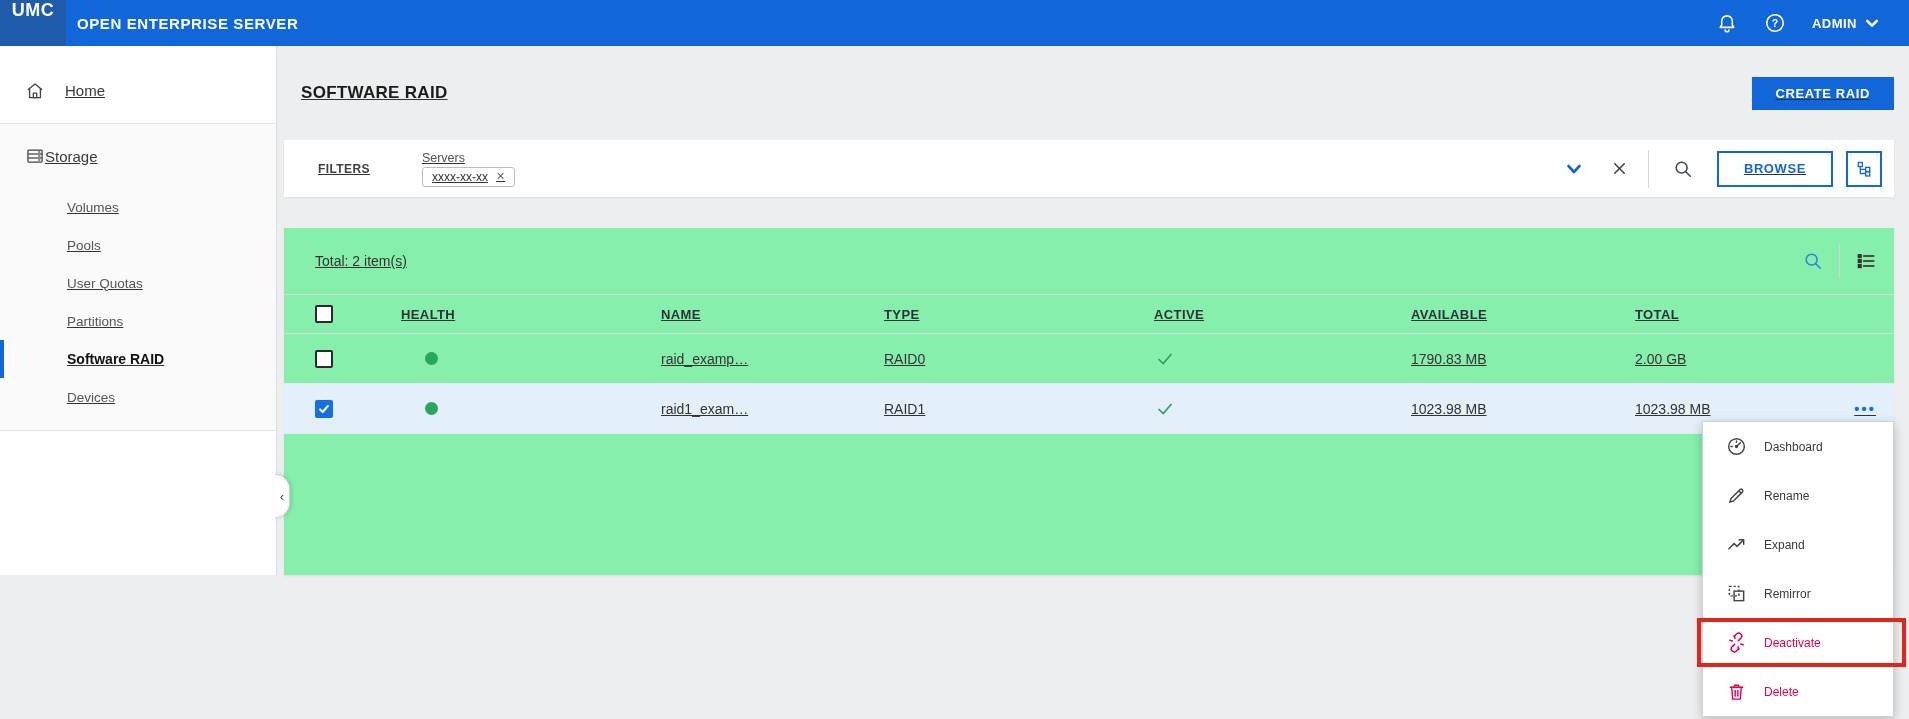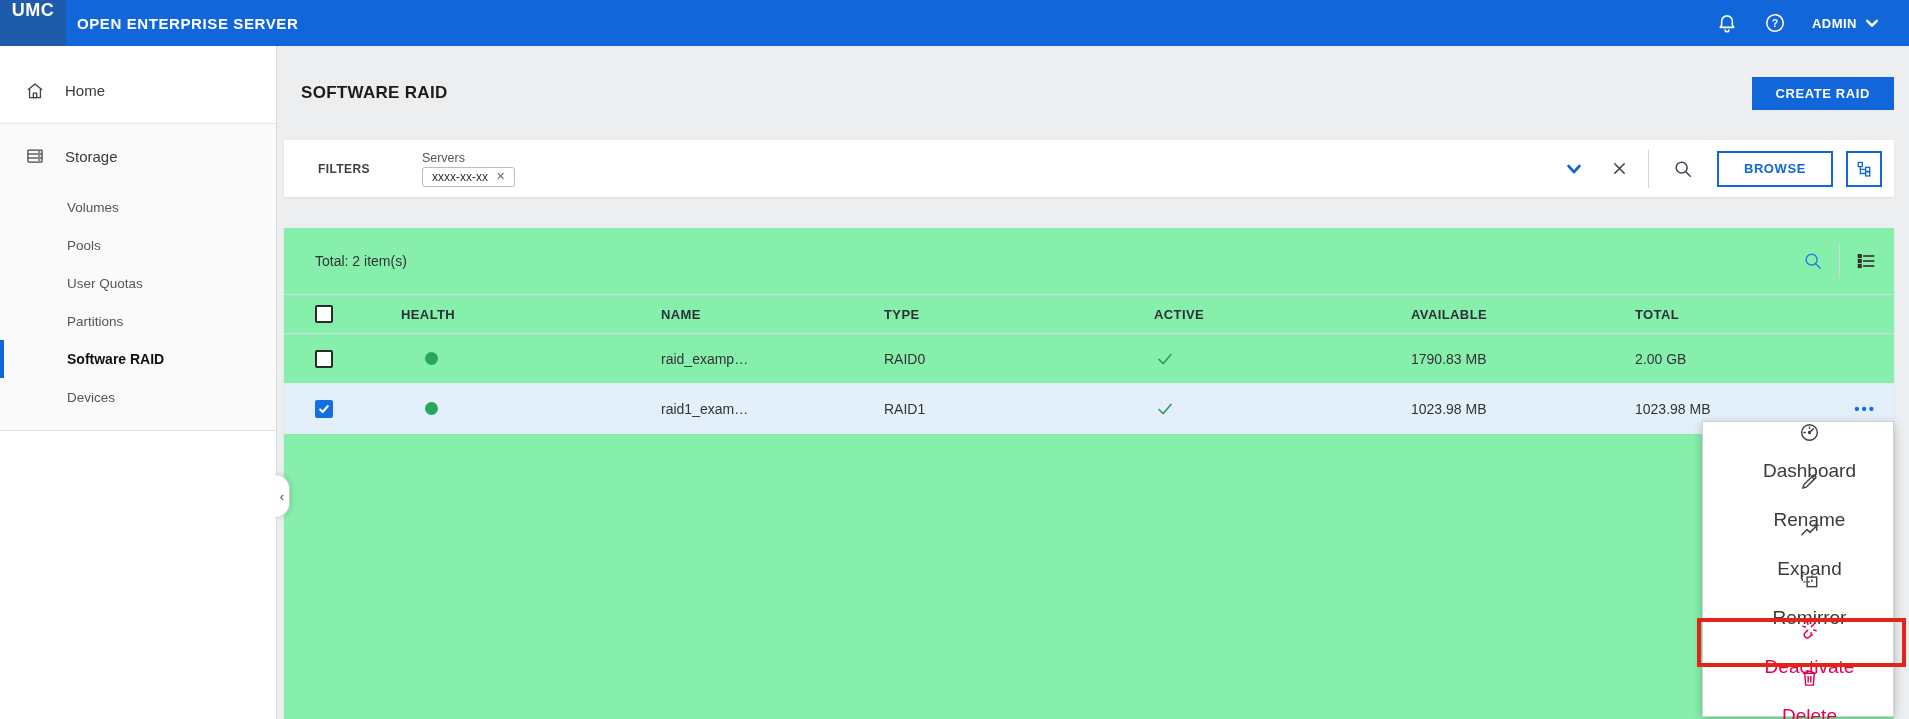--- a/index.html
+++ b/index.html
@@ -11,26 +11,26 @@
   .topbar{height:46px;background:#1167d9;display:flex;align-items:center;}
   .logo-block{width:66px;height:46px;background:#1e5cab;display:flex;align-items:flex-start;justify-content:center;
               color:#fff;font-weight:bold;font-size:18px;letter-spacing:.5px;cursor:pointer;}
   .top-title{color:#fff;font-weight:bold;font-size:15px;letter-spacing:.6px;margin-left:11px;}
   .top-right{margin-left:auto;display:flex;align-items:center;gap:26px;padding-right:30px;}
   .top-icon{width:22px;height:22px;cursor:pointer;}
   .admin{display:flex;align-items:center;gap:8px;color:#fff;font-weight:bold;font-size:13px;
          letter-spacing:.5px;cursor:pointer;}
 
   
-  .shell{display:flex;height:673px;}
+  .shell{display:flex;height:529px;text-decoration:underline;}
   .sidebar{position:relative;width:277px;background:#fff;border-right:1px solid #d9dcdf;box-sizing:border-box;flex:none;}
   .side-home{height:78px;display:flex;align-items:center;gap:20px;padding-left:25px;padding-top:12px;
              box-sizing:border-box;border-bottom:1px solid #e4e6e8;cursor:pointer;font-size:15px;color:#3a3a3a;}
   .side-group{background:#fafafa;border-bottom:1px solid #e0e2e4;padding-bottom:14px;}
-  .side-parent{height:64px;display:flex;align-items:center;gap:20px;padding-left:25px;
+  .side-parent{height:64px;display:flex;align-items:center;padding-left:25px;
                font-size:15px;color:#3a3a3a;cursor:pointer;}
   .side-sub{height:38px;display:flex;align-items:center;padding-left:63px;font-size:13.5px;color:#555;
             cursor:pointer;border-left:4px solid transparent;box-sizing:border-box;}
   .side-sub.selected{border-left-color:#1167d9;font-weight:bold;color:#111;font-size:14px;}
   .collapse-handle{position:absolute;top:428px;right:-14px;width:14px;height:42px;background:#fff;
                    border:1px solid #cfd2d5;border-left:none;border-radius:0 21px 21px 0;
                    box-shadow:2px 0 4px rgba(0,0,0,.12);display:flex;align-items:center;justify-content:center;
                    font-size:13px;color:#444;cursor:pointer;z-index:5;}
 
   .content{flex:1;display:flex;flex-direction:column;padding:0 15px 0 7px;box-sizing:border-box;}
@@ -75,22 +75,22 @@
   .checkbox{width:18px;height:18px;border:2px solid #2b2b2b;border-radius:2px;background:#fff;
             margin-left:31px;display:flex;align-items:center;justify-content:center;cursor:pointer;box-sizing:border-box;}
   .checkbox.checked{background:#1470e0;border-color:#1470e0;}
   .health-dot{width:13px;height:13px;border-radius:50%;background:#26a75a;margin-left:24px;display:block;}
   .td-actions{text-align:right;padding-right:18px;padding-left:0;}
   .ellipsis{color:#1470e0;font-weight:bold;font-size:15px;letter-spacing:2px;cursor:pointer;}
 
   
   .ctx-menu{position:absolute;left:1702px;top:421px;width:192px;background:#fff;border:1px solid #cfd2d5;
             box-shadow:0 3px 10px rgba(0,0,0,.22);z-index:10;box-sizing:border-box;}
-  .menu-item{height:49px;display:flex;align-items:center;gap:17px;padding-left:23px;font-size:19px;
-             color:#3a3a3a;cursor:pointer;background:#fff;flex-direction:column;}
+  .menu-item{height:49px;display:flex;align-items:center;gap:17px;padding-left:23px;font-size:12px;
+             color:#3a3a3a;cursor:pointer;background:#fff;}
   .menu-item .mi-icon{width:21px;height:21px;color:#444;}
   .menu-item.danger{color:#e5004c;}
   .menu-item.danger .mi-icon{color:#e5004c;}
   .ctx-highlight{position:absolute;left:-6px;top:196px;width:calc(100% + 19px);height:49px;
                  border:4px solid #e1251b;box-sizing:border-box;pointer-events:none;z-index:11;}
 </style>
 </head>
 <body>
 
 <div id="app">

